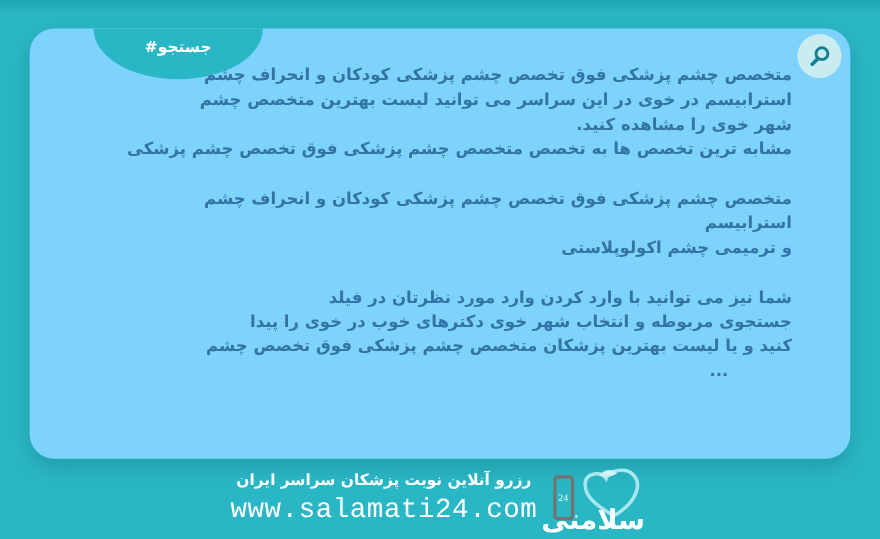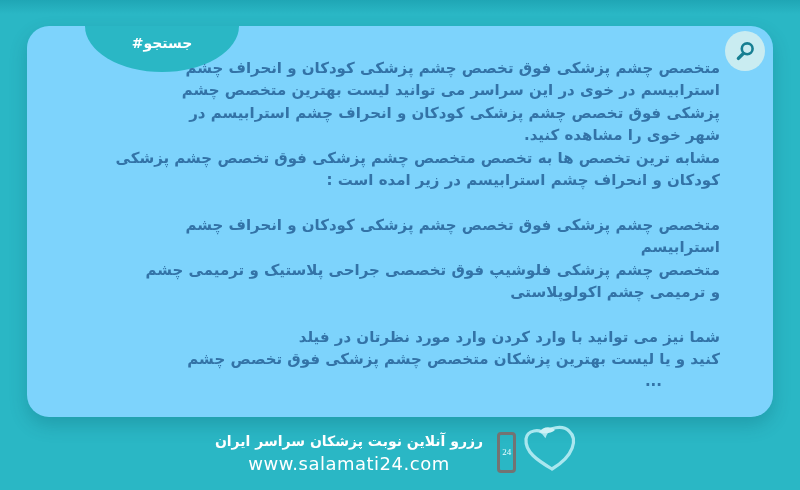--- a/index.html
+++ b/index.html
@@ -40,21 +40,21 @@
   .line.ellipsis{padding-right:58px;font-weight:700;}
   .footer{
     position:absolute;left:0;top:417px;width:800px;height:73px;
     display:flex;align-items:center;justify-content:center;gap:14px;
     direction:ltr;
   }
   .footer-textcol{
     display:flex;flex-direction:column;align-items:center;color:#ffffff;
   }
   .tagline{font-size:14px;font-weight:700;direction:rtl;white-space:nowrap;}
-  .site-url{font-size:18px;letter-spacing:0.5px;margin-top:4px;white-space:nowrap;}
+  .site-url{font-size:25px;letter-spacing:0.5px;margin-top:4px;white-space:nowrap;font-family:Liberation Mono, monospace;}
   .logo{position:relative;width:88px;height:62px;flex:0 0 auto;}
   .logo .heart-wrap{position:absolute;right:0;top:0;display:block;}
   .logo .logo-name{
     position:absolute;right:4px;bottom:0;color:#ffffff;
     font-size:25px;font-weight:700;direction:rtl;line-height:1;
   }
   .logo .logo-24{
     position:absolute;left:0;bottom:12px;color:#eafcff;font-size:9px;
     border:3px solid #737373;border-radius:4px;padding:12px 2px;line-height:11px;font-family:Liberation Serif, serif;
   }
@@ -73,44 +73,43 @@
       <svg width="24" height="24" viewBox="0 0 24 24">
         <circle cx="14.2" cy="9.8" r="5.4" fill="none" stroke="#177f92" stroke-width="2.6"></circle>
         <line x1="10.2" y1="14.6" x2="5.4" y2="19.4" stroke="#177f92" stroke-width="3.4" stroke-linecap="round"></line>
       </svg>
     </span>
   </button>
 
   <div class="content">
     <div class="line">متخصص چشم پزشکی فوق تخصص چشم پزشکی کودکان و انحراف چشم</div>
     <div class="line">استرابیسم در خوی در این سراسر می توانید لیست بهترین متخصص چشم</div>
-    <div class="line">پزشکی فوق تخصص چشم پزشکی کودکان و انحراف چشم استرابیسم در</div>
     <div class="line">شهر خوی را مشاهده کنید.</div>
     <div class="line">مشابه ترین تخصص ها به تخصص متخصص چشم پزشکی فوق تخصص چشم پزشکی</div>
-    <div class="line">کودکان و انحراف چشم استرابیسم در زیر امده است :</div>
     <div class="line"></div>
     <div class="line">متخصص چشم پزشکی فوق تخصص چشم پزشکی کودکان و انحراف چشم</div>
     <div class="line">استرابیسم</div>
-    <div class="line">متخصص چشم پزشکی فلوشیپ فوق تخصصی جراحی پلاستیک و ترمیمی چشم</div>
     <div class="line">و ترمیمی چشم اکولوپلاستی</div>
     <div class="line"></div>
     <div class="line">شما نیز می توانید با وارد کردن وارد مورد نظرتان در فیلد</div>
+    <div class="line">جستجوی مربوطه و انتخاب شهر خوی دکترهای خوب در خوی را پیدا</div>
     <div class="line">کنید و یا لیست بهترین پزشکان متخصص چشم پزشکی فوق تخصص چشم</div>
     <div class="line ellipsis">...</div>
   </div>
 
 </div>
 
 <div class="footer">
   <div class="footer-textcol">
     <div class="tagline">رزرو آنلاین نوبت پزشکان سراسر ایران</div>
     <div class="site-url">www.salamati24.com</div>
   </div>
   <div class="logo">
     <span class="heart-wrap">
       <svg width="66" height="52" viewBox="0 0 66 52">
         <path d="M33 46 C 18 37, 6 29, 7 16 C 8 7, 21 5, 26 12 C 29 4, 44 2, 50 8 C 59 16, 55 33, 33 46" fill="none" stroke="#a9e7ef" stroke-width="3.2" stroke-linecap="round"></path>
         <path d="M20 9 C 24 3, 32 3, 36 7 C 32 11, 24 11, 20 9 Z" fill="#cdf1f5"></path>
       </svg>
     </span>
+    <span class="logo-name">سلامتی</span>
     <span class="logo-24">24</span>
   </div>
 </div>
 
 </body></html>

